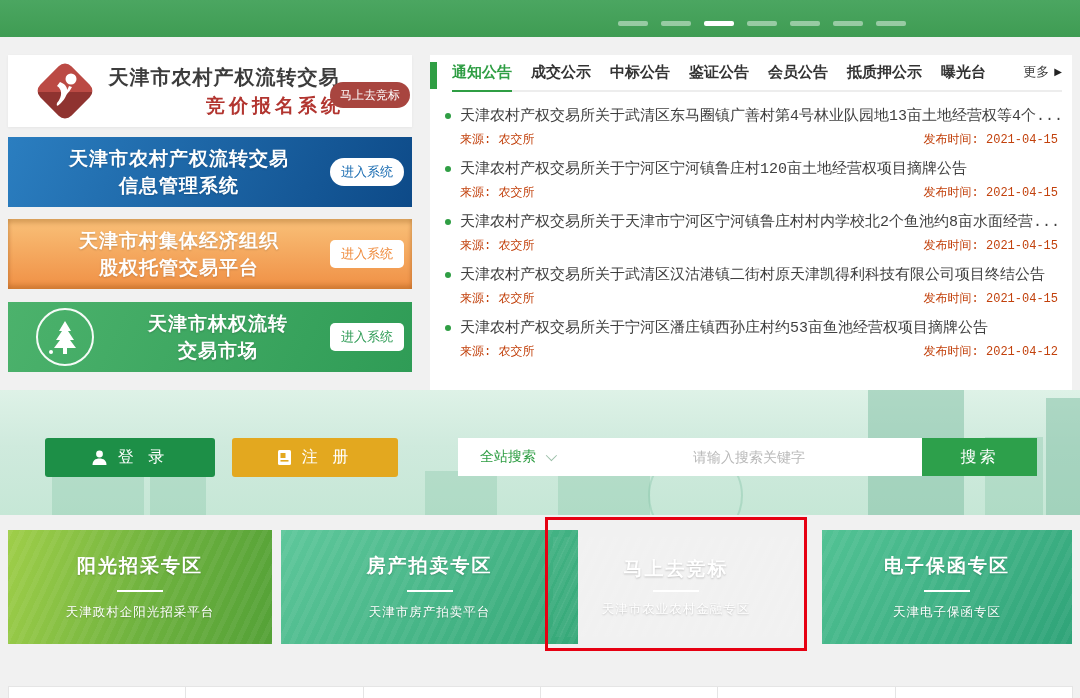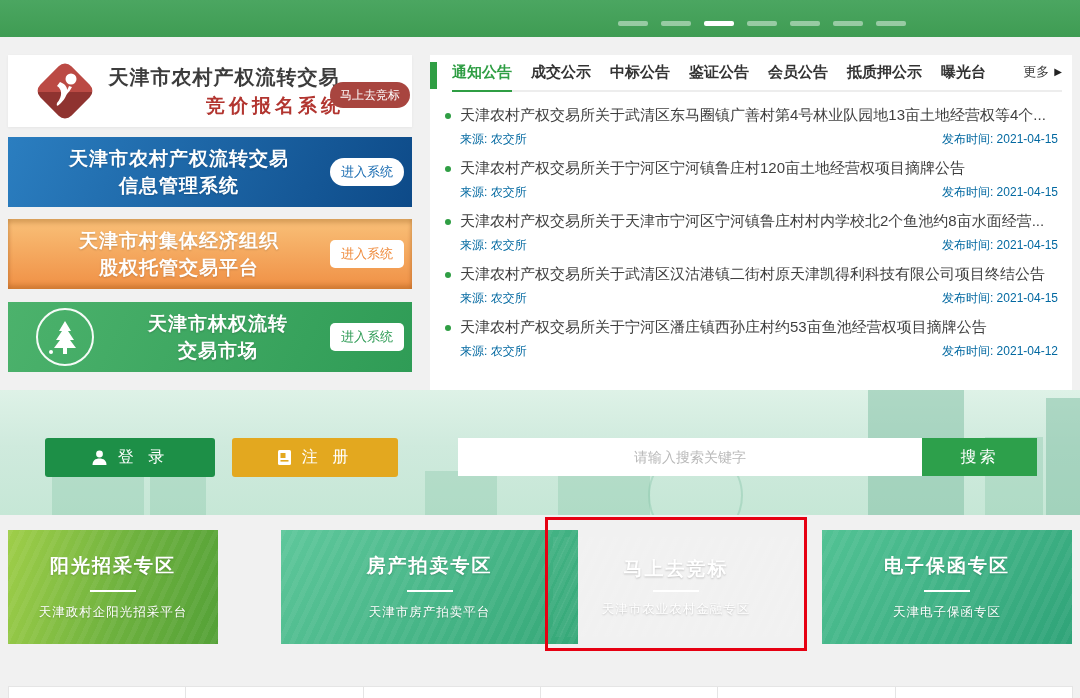--- a/index.html
+++ b/index.html
@@ -51,26 +51,26 @@
   .accent-bar { position:absolute; left:0; top:7px; width:7px; height:27px; background:#2f9e44; }
   .tabrow { position:absolute; left:22px; right:10px; top:6px; height:31px; display:flex; gap:19px;
             align-items:flex-start; border-bottom:2px solid #ededed; }
   .tab { font-size:15px; font-weight:bold; color:#333; line-height:22px; padding-bottom:7px;
          cursor:pointer; white-space:nowrap; }
   .tab.active { color:#2f9e44; border-bottom:2px solid #2f9e44; margin-bottom:-2px; }
   .more-link { margin-left:auto; font-size:13px; color:#3a3a3a; line-height:22px; cursor:pointer;
                display:flex; align-items:center; gap:5px; white-space:nowrap; }
   .more-arrow { font-size:10px; color:#222; }
   .newslist { position:absolute; left:14px; right:12px; top:51px; }
-  .news-item { margin-bottom:11px; }
+  .news-item { margin-bottom:11px;font-family:Liberation Mono, monospace; }
   .news-titlerow { display:flex; align-items:center; cursor:pointer; }
   .bullet { width:6px; height:6px; border-radius:50%; background:#2f9e44; margin:0 9px 0 1px; flex:0 0 auto; }
   .news-title { font-size:15px; color:#3f3f3f; white-space:nowrap; overflow:hidden; }
   .news-meta { display:flex; justify-content:space-between; margin:6px 2px 0 16px;
-               font-size:12px; color:#0369a1; }
+               font-size:12px; color:#c2410c; }
 
   
   .band { position:absolute; left:0; top:390px; width:1080px; height:125px;
           background:linear-gradient(180deg,#def2e7 0%,#cfeadd 45%,#c6e7d6 100%); overflow:hidden; }
   .bld { position:absolute; background:rgba(140,200,172,.38); }
   .wheel { position:absolute; left:648px; bottom:-28px; width:95px; height:95px; border-radius:50%;
            border:2px solid rgba(140,200,172,.45); }
   .login-btn, .reg-btn { position:absolute; top:48px; height:39px; display:flex; align-items:center;
            justify-content:center; gap:10px; color:#fff; font-size:16px; letter-spacing:5px;
            border-radius:3px; cursor:pointer; }
@@ -89,21 +89,21 @@
                 display:flex; align-items:center; justify-content:center; cursor:pointer; }
 
   
   .zone { position:absolute; top:530px; height:114px; display:flex; flex-direction:column;
           align-items:center; justify-content:center; color:#fff; cursor:pointer; overflow:hidden; }
   .zone::after { content:""; position:absolute; inset:0;
           background:repeating-linear-gradient(115deg, rgba(255,255,255,.05) 0 5px, rgba(0,0,0,0) 5px 11px); }
   .zone-title { font-size:19px; font-weight:bold; letter-spacing:2px; text-shadow:0 1px 2px rgba(0,0,0,.2); z-index:1; }
   .zone-divider { width:46px; height:2px; background:#fff; margin:11px 0 12px; z-index:1; }
   .zone-sub { font-size:12.5px; letter-spacing:1px; text-shadow:0 1px 2px rgba(0,0,0,.2); z-index:1; }
-  .zone1 { left:8px; width:210px;
+  .zone1 { left:8px; width:264px;
            background:linear-gradient(105deg,#9fce49 0%,#6db13e 55%,#54a137 100%);align-items:center; }
   .zone2 { left:281px; width:297px; background:linear-gradient(135deg,#5ec79b 0%,#35a878 100%); }
   .zone3 { left:553px; top:537px; width:246px; height:100px;
            background:linear-gradient(180deg,#a6bda via 0%, #9db58e 0%, #a3b291 20%, #aeac45 48%, #9c9c31 78%, #90942f 100%); }
   .zone4 { left:822px; width:250px; background:linear-gradient(135deg,#52c294 0%,#2fa378 100%); }
   .zone3 .zone-divider { margin:8px 0 9px; }
   .highlight-frame { position:absolute; left:545px; top:517px; width:262px; height:134px;
                      border:3px solid #e60012; pointer-events:none; }
 
   
@@ -262,20 +262,24 @@
     <div class="reg-btn">
       <svg width="15" height="17" viewBox="0 0 15 17">
         <rect x="1" y="1" width="13" height="15" rx="1.5" fill="#fff"></rect>
         <rect x="3.5" y="4" width="5" height="5" fill="#e3a81f"></rect>
         <rect x="3.5" y="11" width="8" height="1.6" fill="#e3a81f"></rect>
       </svg>
       <span>注 册</span>
     </div>
 
     <div class="searchbar">
+      <div class="scope">
+        <span>全站搜索</span>
+        <span class="chev"></span>
+      </div>
       <input class="search-input" type="text" placeholder="请输入搜索关键字" style="">
       <div class="search-btn">搜索</div>
     </div>
   </div>
 
   <div class="zone zone1">
     <div class="zone-title">阳光招采专区</div>
     <div class="zone-divider"></div>
     <div class="zone-sub">天津政村企阳光招采平台</div>
   </div>

